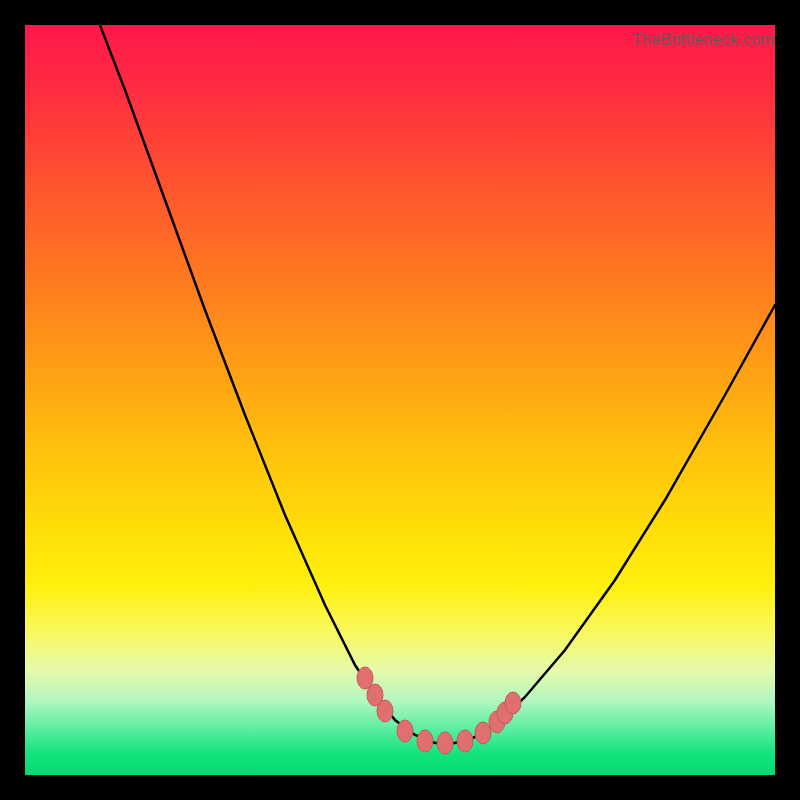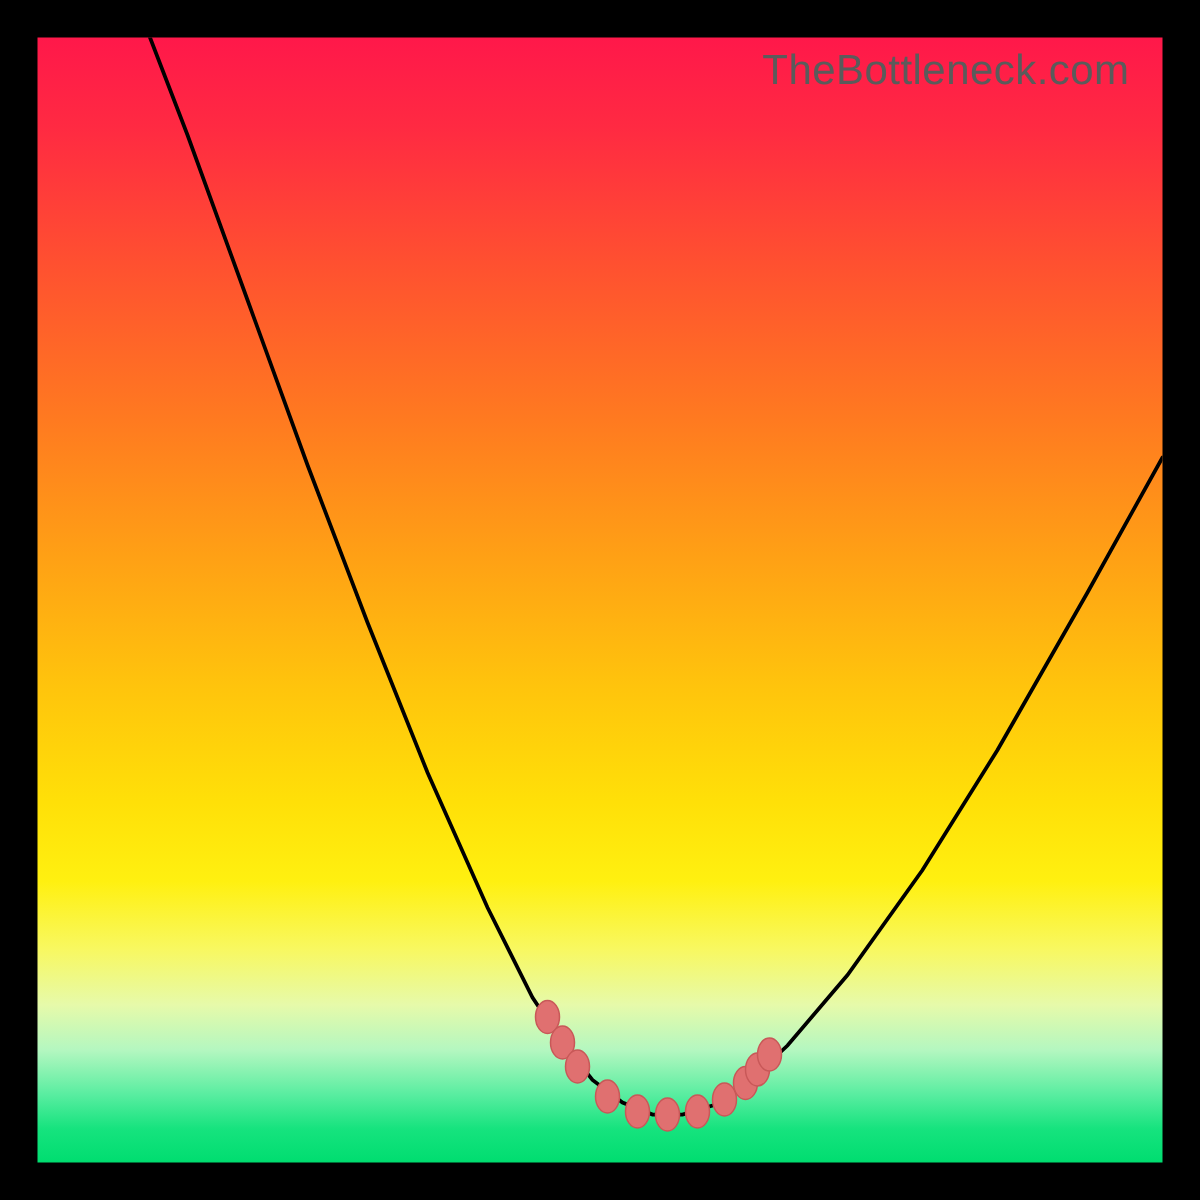--- a/index.html
+++ b/index.html
@@ -36,23 +36,23 @@
       #e6faaa 86%,
       #b4f7c0 90%,
       #58eda0 94%,
       #16e37e 97%,
       #00dd70 100%
     );
   }
   .watermark {
     position: absolute;
     top: 6px;
-    right: 22px;
+    right: 0;
     color: #5b5b5b;
-    font-size: 28px;
+    font-size: 16px;
     letter-spacing: 0.3px;
     font-weight: 500;
   }
   svg.curve {
     position: absolute;
     left: 0;
     top: 0;
     width: 750px;
     height: 750px;
   }

